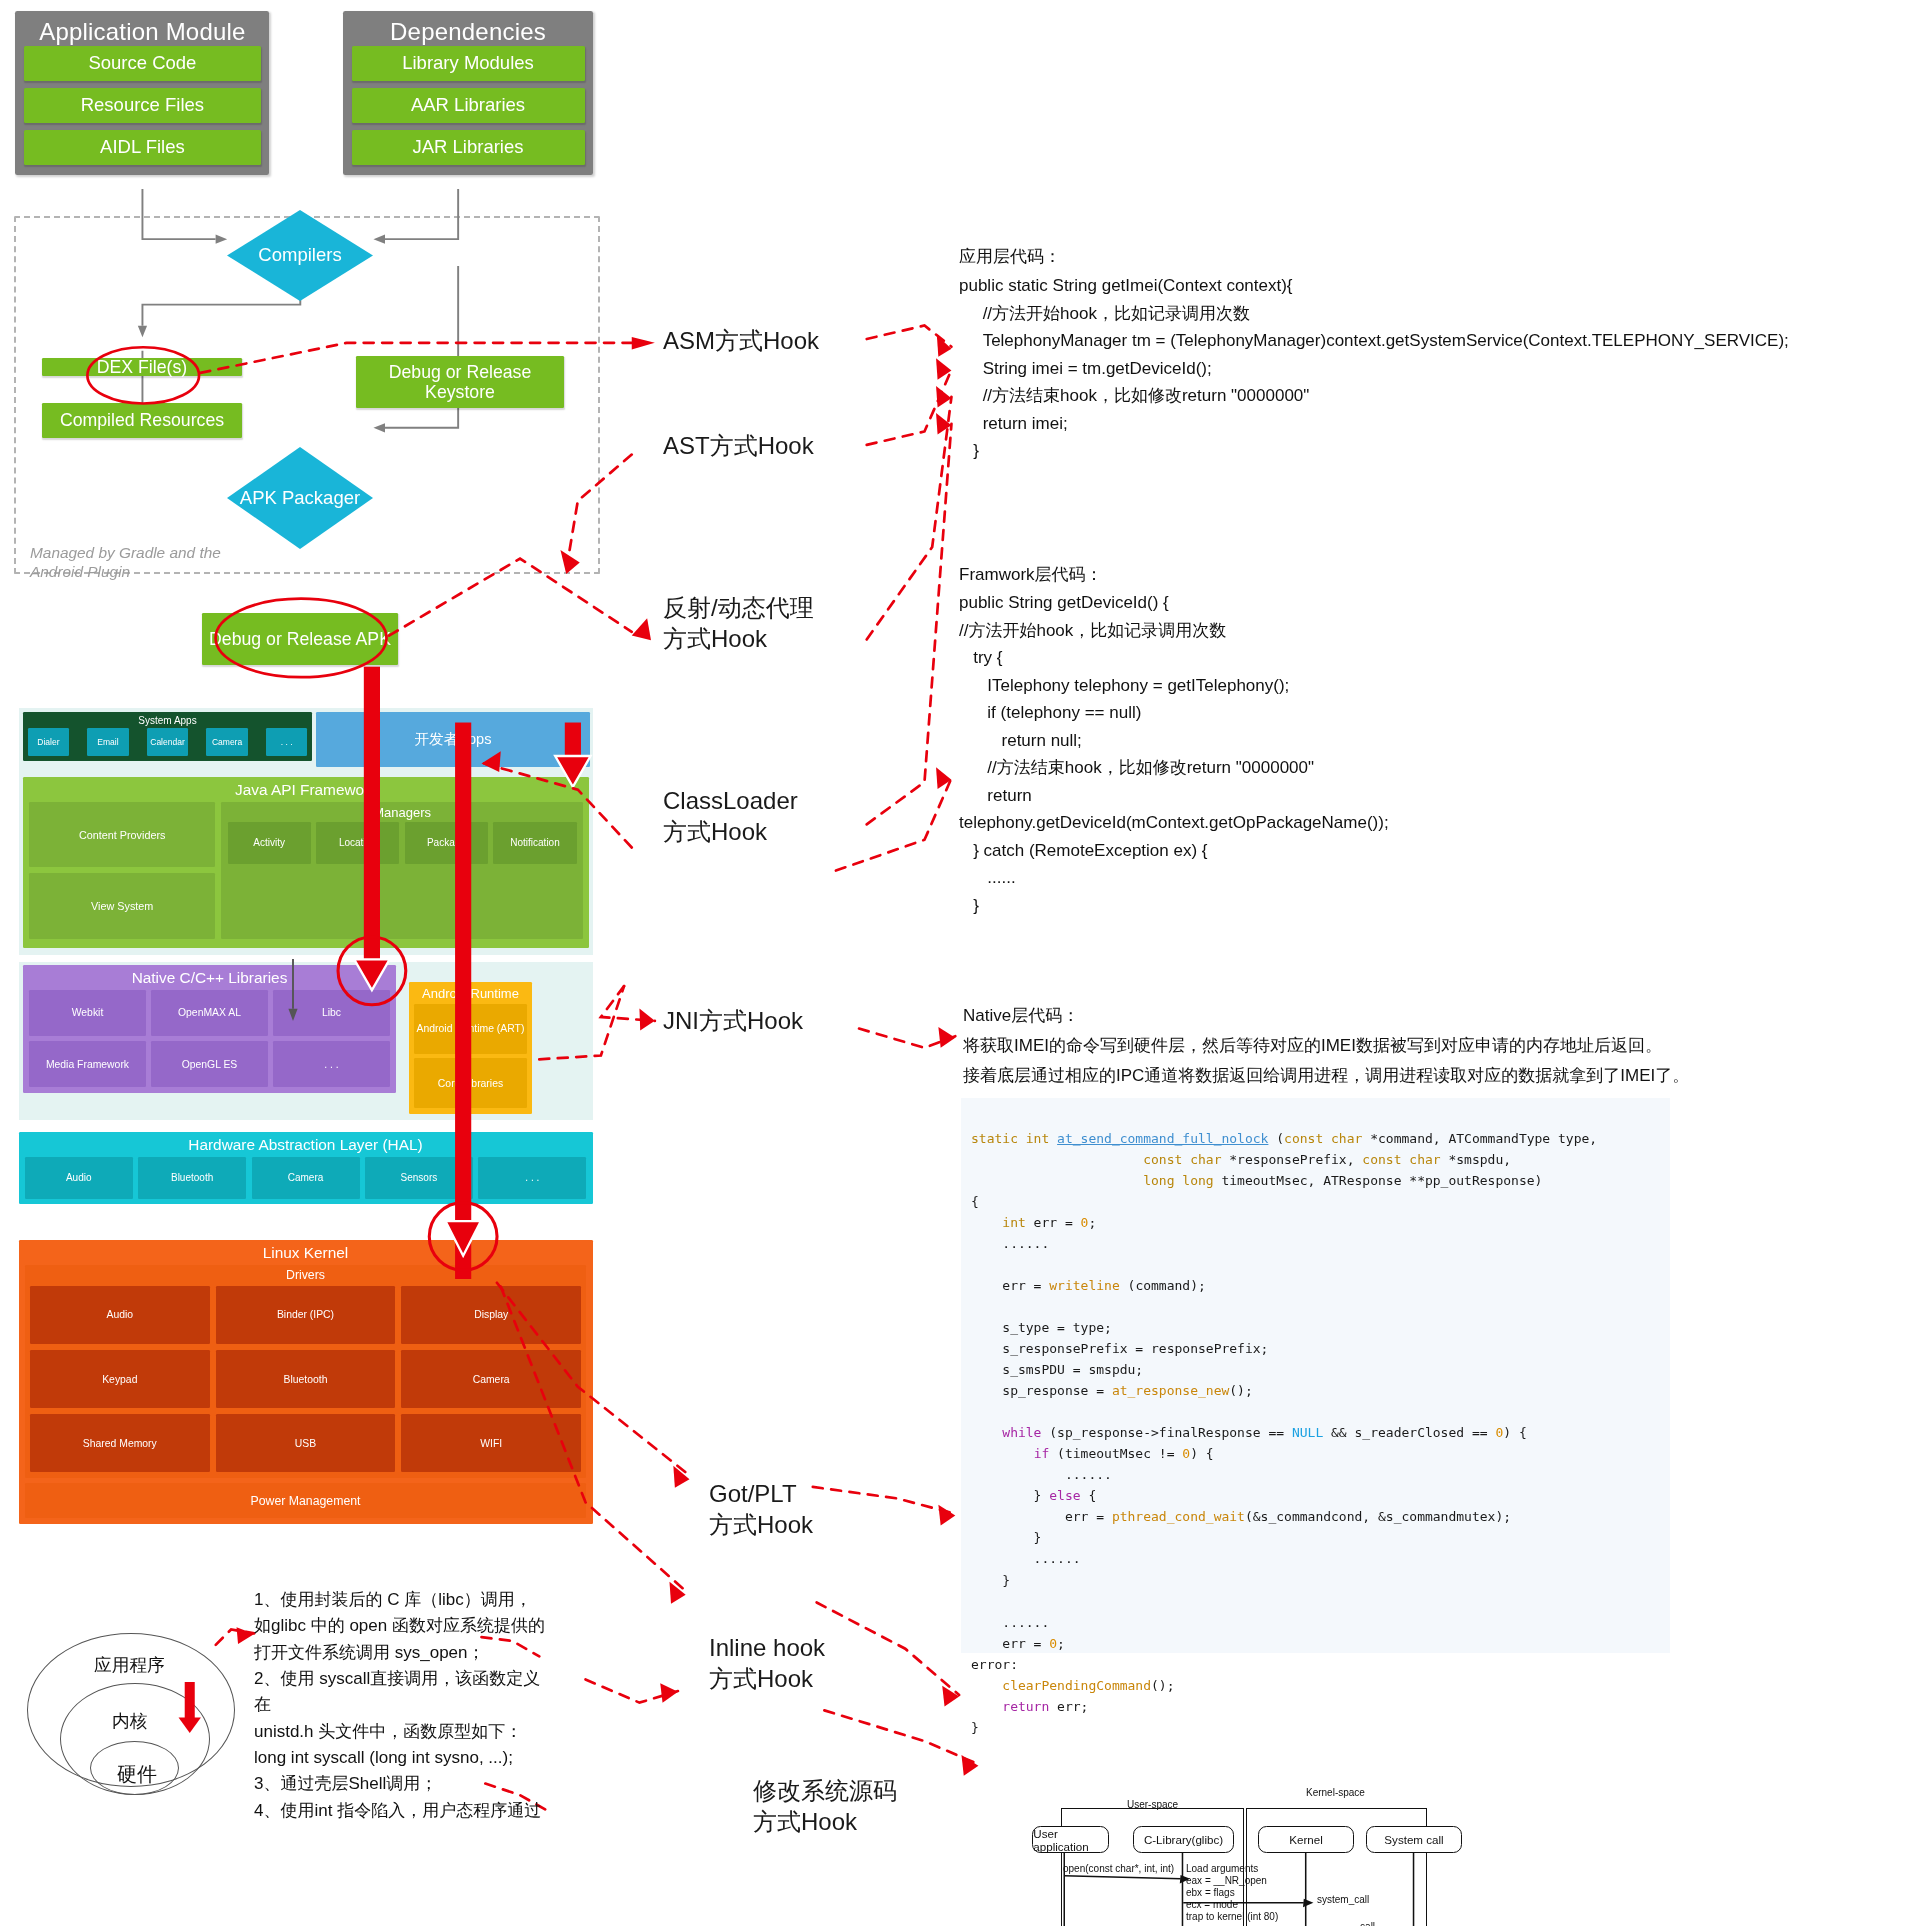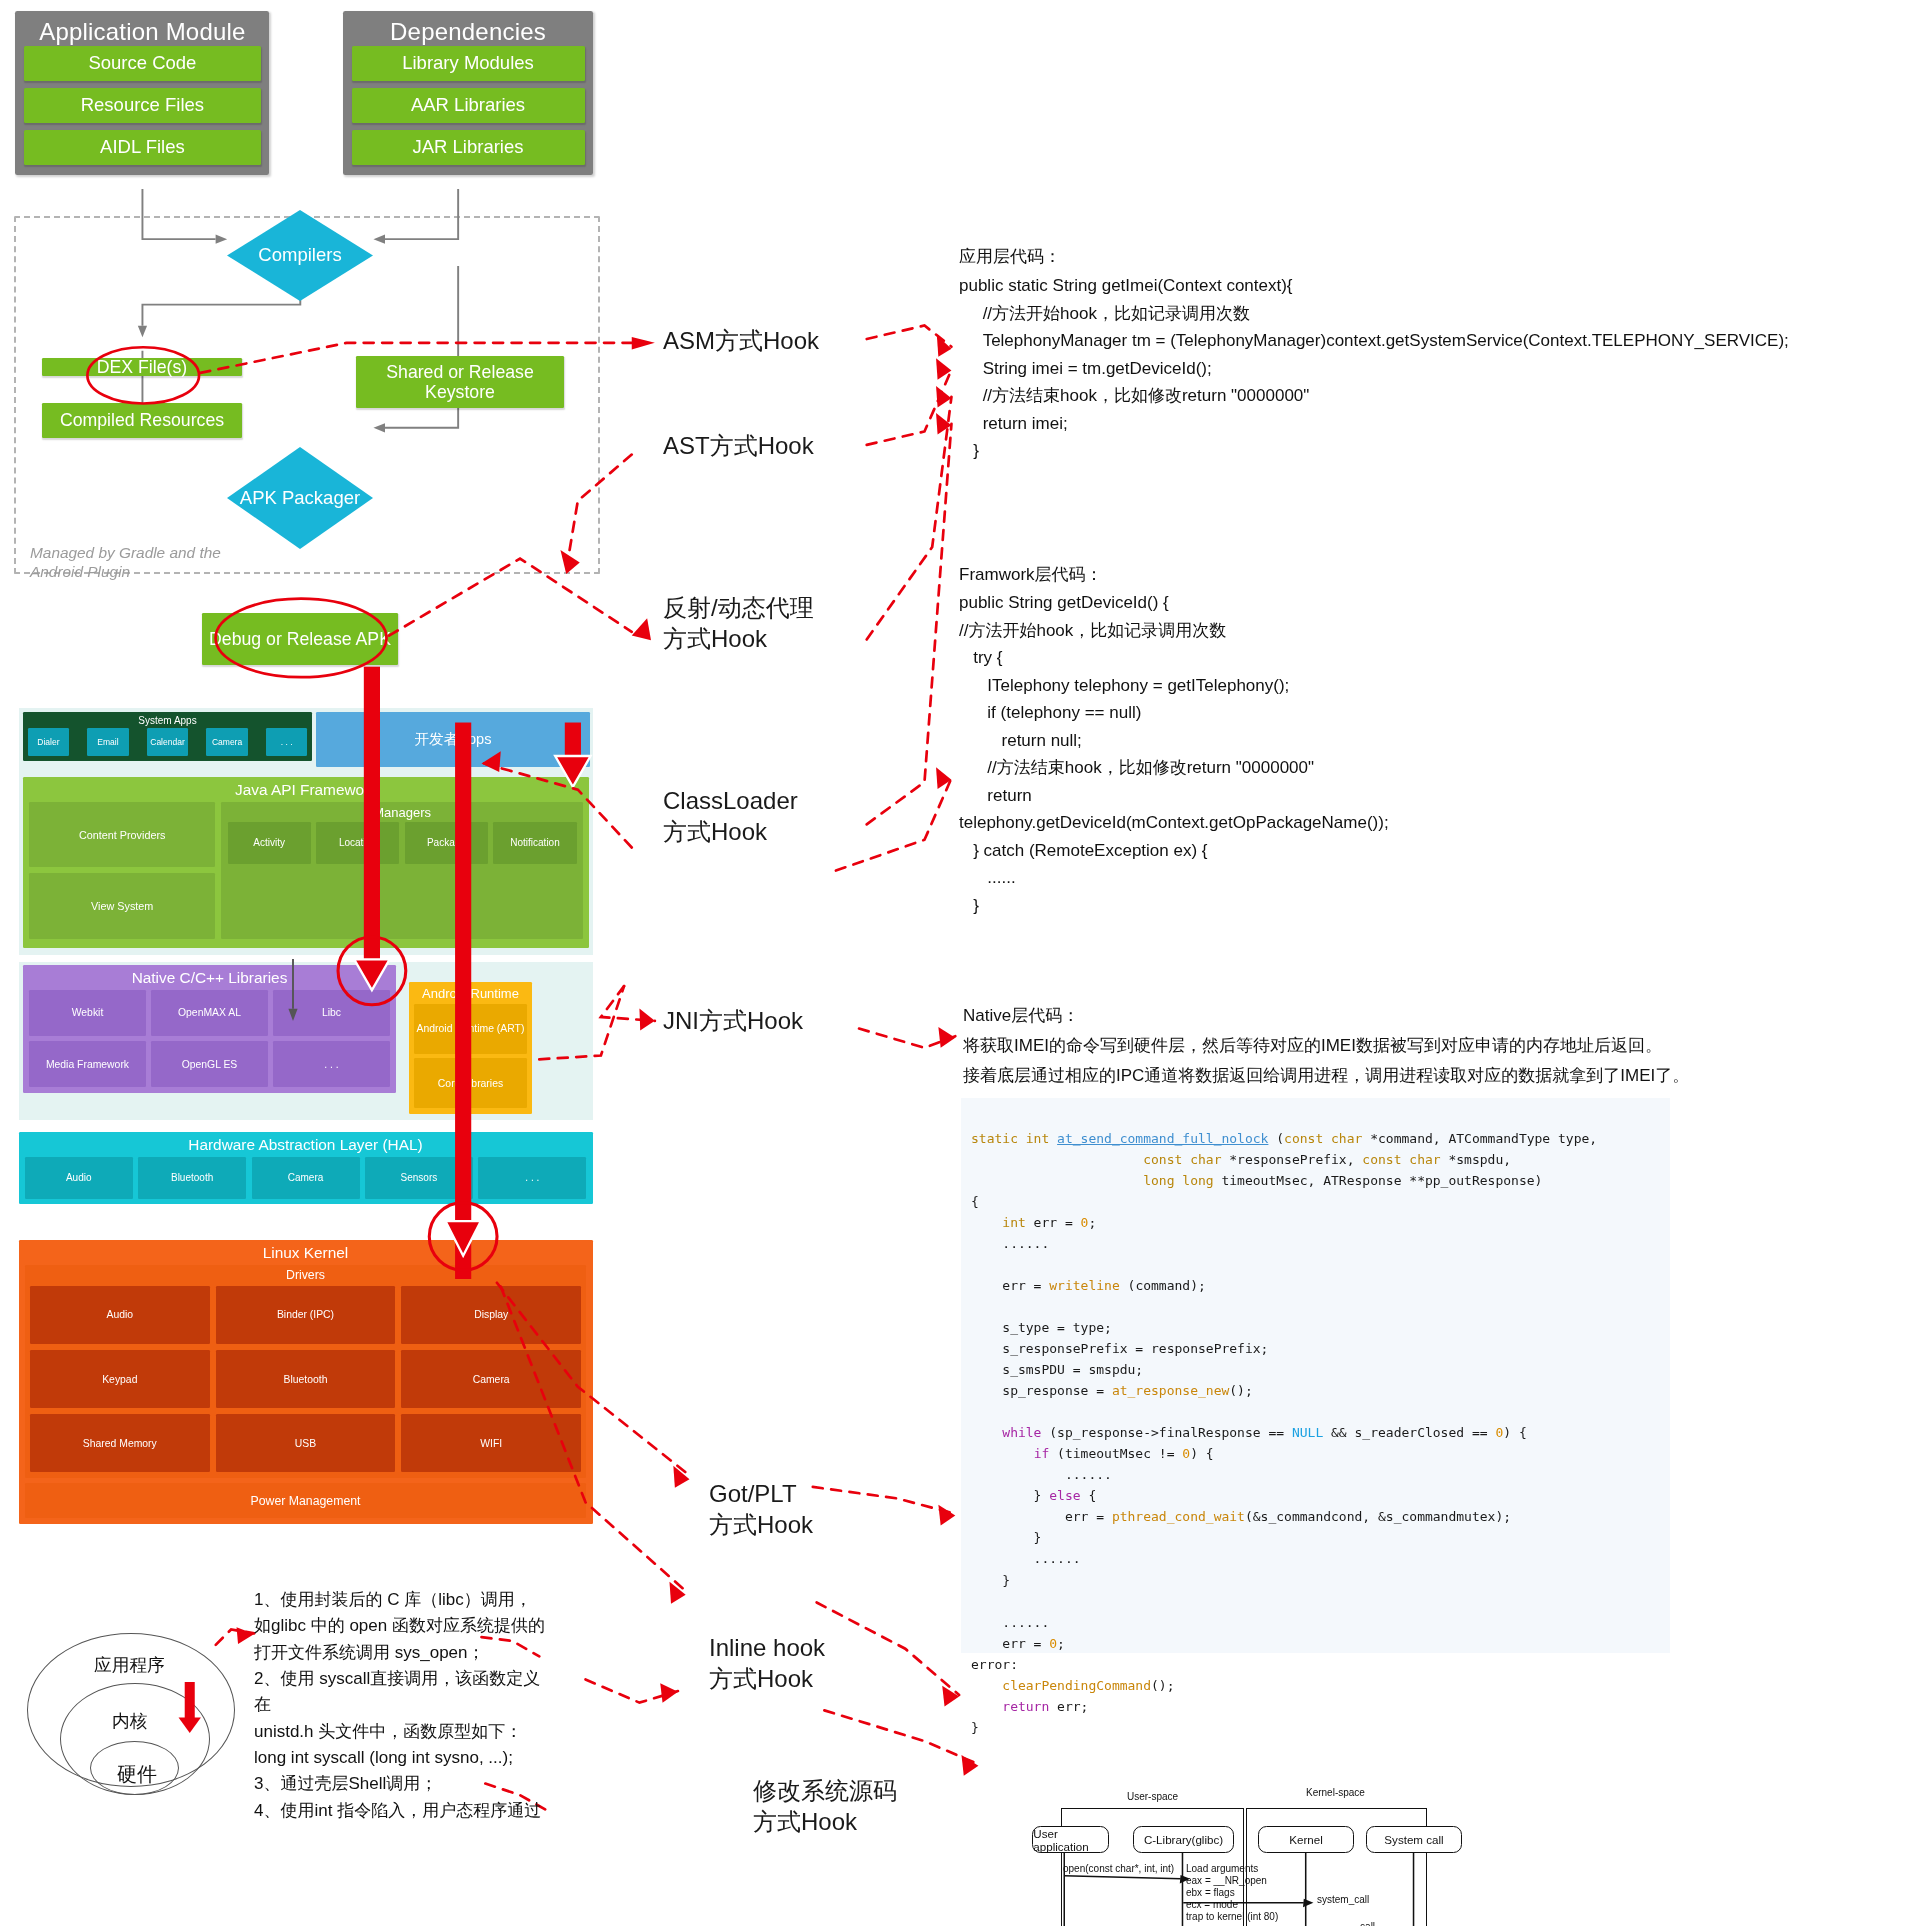--- a/index.html
+++ b/index.html
@@ -135,21 +135,21 @@
     <polygon points="560,608 590,620 560,632"></polygon>
     <polygon points="1000,608 970,620 1000,632"></polygon>
     <polygon points="768,855 780,885 792,855"></polygon>
   </g>
 </svg>
 
 <div class="abs diamond" style="left:227px; top:210px; width:146px; height:91px;">Compilers</div>
 
 <div class="abs greenbar" style="left:42px; top:358px; width:200px; height:18px;">DEX File(s)</div>
 <div class="abs greenbar" style="left:42px; top:403px; width:200px; height:35px;">Compiled Resources</div>
-<div class="abs greenbar" style="left:356px; top:356px; width:208px; height:52px;">Shared or Release
+<div class="abs greenbar" style="left:356px; top:356px; width:208px; height:52px;">Debug or Release
 Keystore</div>
 
 <div class="abs diamond" style="left:227px; top:447px; width:146px; height:102px;">APK
 Packager</div>
 
 <div class="abs gmanaged" style="left:30px; top:543px; width:231px;">Managed by Gradle
 and the Android Plugin</div>
 
 <div class="abs greenbar" style="left:202px; top:613px; width:196px; height:52px;">Debug or Release
 APK</div>
@@ -426,21 +426,21 @@
 如glibc 中的 open 函数对应系统提供的
 打开文件系统调用 sys_open；
 2、使用 syscall直接调用，该函数定义
 在
  unistd.h 头文件中，函数原型如下：
 long int syscall (long int sysno, ...);
 3、通过壳层Shell调用；
 4、使用int 指令陷入，用户态程序通过</div>
 
 <div class="abs" style="left:1040px; top:1787px; width:439px; height:293px;">
-  <div class="seqlbl" style="left:87px; top:4px;">User-space</div>
+  <div class="seqlbl" style="left:87px; top:12px;">User-space</div>
   <div class="seqlbl" style="left:266px; top:0px;">Kernel-space</div>
 
   <div class="seqframe" style="left:21px; top:21px; width:183px; height:266px;"></div>
   <div class="seqframe" style="left:206px; top:21px; width:181px; height:266px;"></div>
 
   <div class="seqnode" style="left:-7.7px; top:39px; width:77px; height:27px;">User application</div>
   <div class="seqnode" style="left:93px; top:39px; width:101px; height:27px;">C-Library(glibc)</div>
   <div class="seqnode" style="left:218px; top:39px; width:96px; height:27px;">Kernel</div>
   <div class="seqnode" style="left:326px; top:39px; width:96px; height:27px;">System call</div>
 

